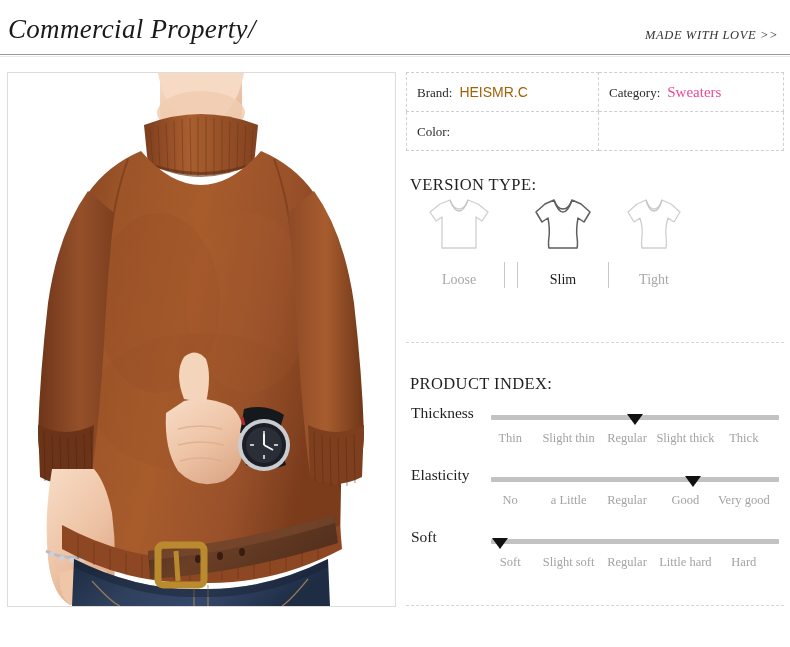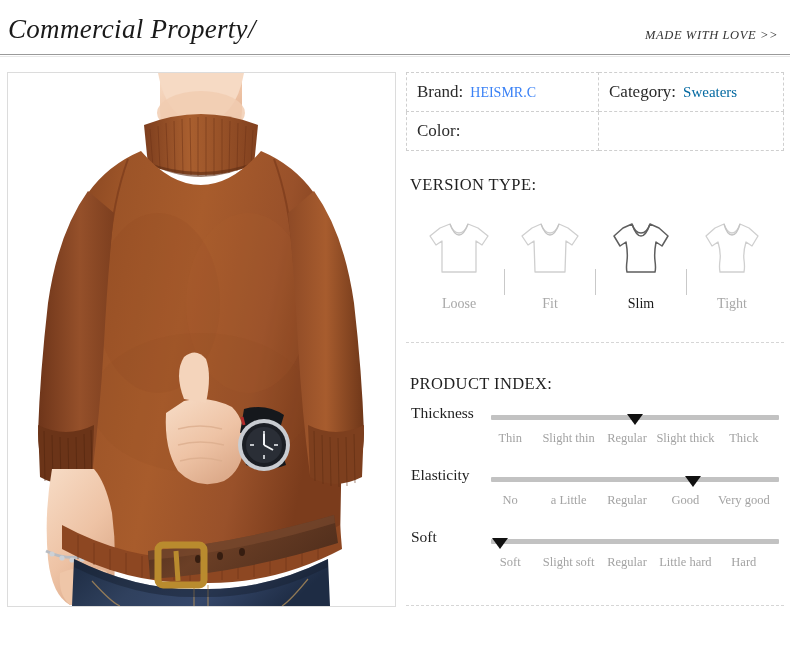--- a/index.html
+++ b/index.html
@@ -92,33 +92,33 @@
     padding: 0 0 0 10px;
     vertical-align: middle;
     font-family: "Liberation Serif", serif;
     font-size: 15.5px;
     color: #2b2b2b;
     white-space: nowrap;
   }
   #attr-table td.first-col { width: 192px; }
   .attr-key {
     font-family: "Liberation Serif", serif;
-    font-size: 17px;
+    font-size: 13px;
     color: #2b2b2b;
   }
   .attr-val {
-    font-family: Liberation Serif, serif;
+    font-family: Liberation Sans, sans-serif;
     font-size: 14px;
-    color: #3b82f6;
+    color: #a16207;
     margin-left: 7px;
   }
   .attr-val.serif {
     font-family: "Liberation Serif", serif;
     font-size: 15px;
-    color: #0369a1;
+    color: #ec4899;
   }
 
   
   .section-heading {
     font-family: "Liberation Serif", serif;
     font-size: 16.5px;
     color: #1f1f1f;
     letter-spacing: 0.4px;
     white-space: nowrap;
   }
@@ -128,24 +128,24 @@
     position: absolute;
     left: 0; top: 95px;
     width: 378px;
   }
   #version-type-heading {
     position: absolute;
     left: 4px; top: 8px;
   }
   #version-options {
     position: absolute;
-    left: 14px; top: 52px;
+    left: 14px; top: 28px;
     width: 360px;
     display: flex;
-    align-items: center;
+    align-items: flex-end;
   }
   .version-option {
     width: 78px;
     display: flex;
     flex-direction: column;
     align-items: center;
   }
   .version-sep {
     width: 1px;
     height: 26px;
@@ -494,30 +494,20 @@
               <path d="M23 5 L13 9 L3 17 L9 26 L15 22 L15 53 L49 53 L49 22 L55 26 L61 17 L51 9 L41 5
                        Q38 14 32 14 Q26 14 23 5 Z" fill="#ffffff" stroke="#cfcfcf" stroke-width="1.3" stroke-linejoin="round"></path>
               <path d="M23 5 Q27 16 32 16 Q37 16 41 5" fill="none" stroke="#c4c4c4" stroke-width="1.3"></path>
             </svg>
           </span>
           <span class="version-label">Loose</span>
         </div>
 
         <div class="version-sep"></div>
 
-        <div class="version-option">
-          <span class="tee-icon">
-            <svg width="64" height="58" viewBox="0 0 64 58" xmlns="http://www.w3.org/2000/svg">
-              <path d="M23 5 L14 9 L4 17 L10 26 L16 22 L17 53 L47 53 L48 22 L54 26 L60 17 L50 9 L41 5
-                       Q38 14 32 14 Q26 14 23 5 Z" fill="#ffffff" stroke="#cfcfcf" stroke-width="1.3" stroke-linejoin="round"></path>
-              <path d="M23 5 Q27 16 32 16 Q37 16 41 5" fill="none" stroke="#c4c4c4" stroke-width="1.3"></path>
-            </svg>
-          </span>
-          <span class="version-label">Fit</span>
-        </div>
 
         <div class="version-sep"></div>
 
         <div class="version-option selected">
           <span class="tee-icon">
             <svg width="64" height="58" viewBox="0 0 64 58" xmlns="http://www.w3.org/2000/svg">
               <path d="M23 5 L14 9 L5 17 L11 27 L17 23 Q19 34 18 42 Q17 49 18 53 L46 53
                        Q47 49 46 42 Q45 34 47 23 L53 27 L59 17 L50 9 L41 5
                        Q38 14 32 14 Q26 14 23 5 Z" fill="#ffffff" stroke="#5e5e5e" stroke-width="1.5" stroke-linejoin="round"></path>
               <path d="M23 5 Q27 17 32 17 Q37 17 41 5" fill="none" stroke="#5e5e5e" stroke-width="1.5"></path>

